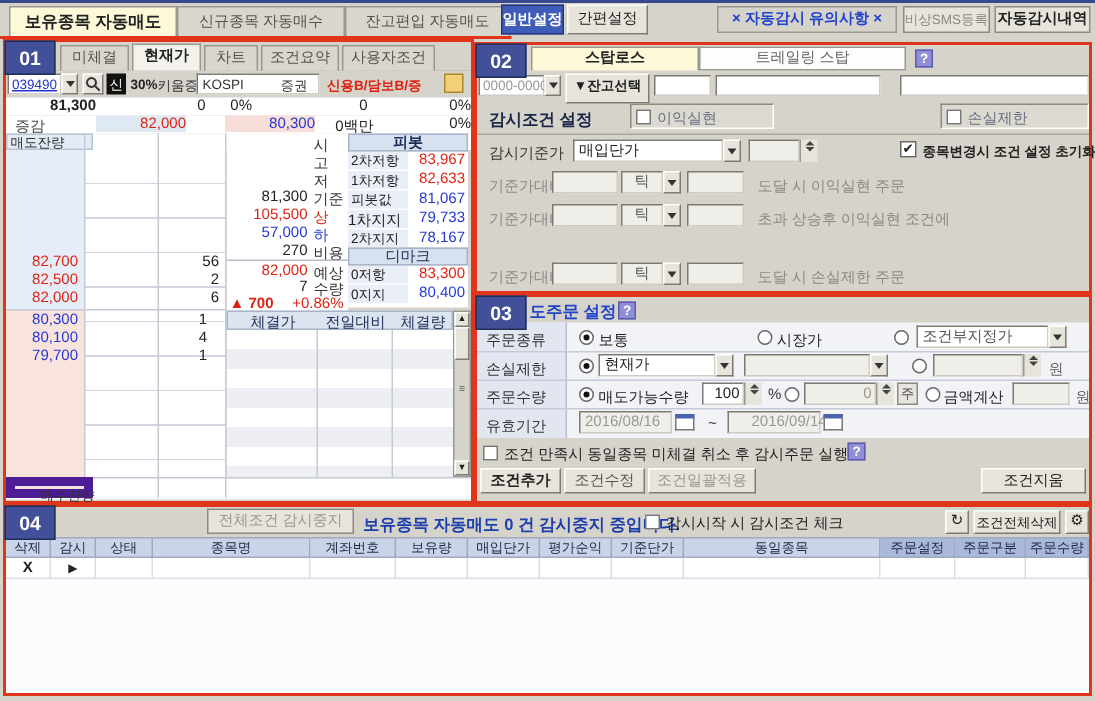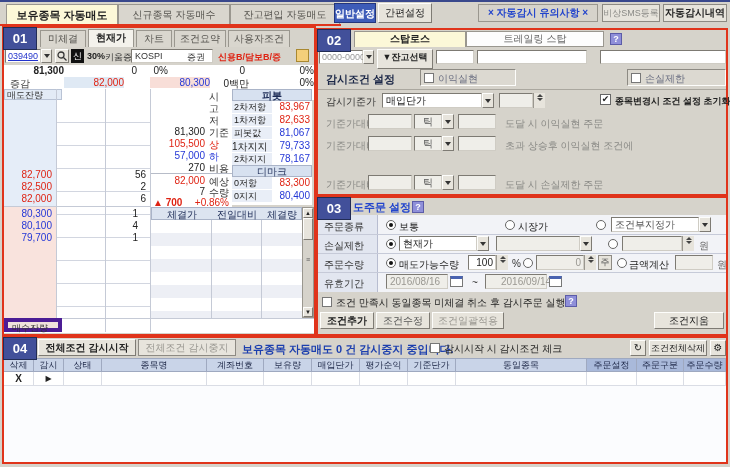--- a/index.html
+++ b/index.html
@@ -182,21 +182,21 @@
   <div class="a gridline" style="left:211px;top:220px;width:1px;height:98px;z-index:5"></div>
   <div class="a gridline" style="left:261px;top:220px;width:1px;height:98px;z-index:5"></div>
   <div class="a" style="left:302px;top:207px;width:12px;height:111px;background:#d6d3cb;border:1px solid #9a978f;box-sizing:border-box;z-index:5">
     <span class="a btn ct" style="left:0;top:0;width:10px;height:10px;font-size:6px;line-height:9px">▲</span>
     <span class="a btn" style="left:0;top:10px;width:10px;height:22px"></span>
     <span class="a ct" style="left:0;top:48px;width:10px;font-size:7px;color:#555">≡</span>
     <span class="a btn ct" style="left:0;top:99px;width:10px;height:10px;font-size:6px;line-height:9px">▼</span>
   </div>
 
   <div class="a" style="left:4px;top:318px;width:310px;height:14px;background:#fff;border-top:1px solid #c5cad6;z-index:4"></div>
-  <div class="a" style="left:4px;top:318px;width:58px;height:14px;background:#efe2dc;border:4px solid #4c1d95;box-sizing:border-box;font-size:9px;line-height:12px;padding-left:4px;z-index:5;color:#333">매수잔량</div>
+  <div class="a" style="left:4px;top:318px;width:58px;height:14px;background:#efe2dc;border:6px solid #4c1d95;box-sizing:border-box;font-size:9px;line-height:12px;padding-left:17px;z-index:5;color:#333">매수잔량</div>
 
   <div class="a redbox" style="left:316px;top:28px;width:412px;height:168px"></div>
   <div class="a badge" style="left:317px;top:29px">02</div>
 
   <div class="a tab sel ct" style="left:354px;top:31px;width:112px;height:16px;line-height:14px;z-index:5">스탑로스</div>
   <div class="a ct" style="left:466px;top:31px;width:138px;height:16px;line-height:14px;background:#fdfdfd;border:1px solid #9a978f;color:#666;box-sizing:border-box;z-index:5">트레일링 스탑</div>
   <div class="a help" style="left:610px;top:33px;z-index:5">?</div>
 
   <div class="a input" style="left:319px;top:50px;width:44px;height:14px;z-index:5;color:#999;font-size:9px;line-height:12px;padding-left:2px">0000-0000</div>
   <div class="a arrbtn" style="left:363px;top:50px;width:11px;height:14px;z-index:5">
@@ -330,21 +330,20 @@
   <div class="a" style="left:336px;top:296px;color:#222;z-index:5">조건 만족시 동일종목 미체결 취소 후 감시주문 실행</div>
   <div class="a help" style="left:565px;top:295px;z-index:5">?</div>
   <div class="a btn ct bold" style="left:320px;top:312px;width:54px;height:17px;line-height:15px;z-index:5">조건추가</div>
   <div class="a btn ct" style="left:376px;top:312px;width:54px;height:17px;line-height:15px;color:#555;z-index:5">조건수정</div>
   <div class="a btn ct" style="left:432px;top:312px;width:72px;height:17px;line-height:15px;color:#9a9892;z-index:5">조건일괄적용</div>
   <div class="a btn ct" style="left:654px;top:312px;width:70px;height:17px;line-height:15px;z-index:5">조건지움</div>
 
   <div class="a redbox" style="left:2px;top:336px;width:726px;height:128px"></div>
   <div class="a badge" style="left:3px;top:337px">04</div>
 
-  <div class="a btn ct bold" style="left:38px;top:339px;width:98px;height:17px;line-height:15px;z-index:5">전체조건 감시시작</div>
   <div class="a btn2 ct" style="left:138px;top:339px;width:98px;height:17px;line-height:15px;color:#9a9892;z-index:5">전체조건 감시중지</div>
   <div class="a bold" style="left:242px;top:342px;font-size:11px;color:#1c3fae;z-index:5">보유종목 자동매도 0 건 감시중지 중입니다.</div>
   <div class="a chk" style="left:430px;top:343px;z-index:5"></div>
   <div class="a" style="left:444px;top:342px;color:#222;z-index:5">감시시작 시 감시조건 체크</div>
   <div class="a btn ct" style="left:630px;top:340px;width:16px;height:16px;line-height:14px;z-index:5">↻</div>
   <div class="a btn ct" style="left:649px;top:340px;width:58px;height:16px;line-height:14px;font-size:9px;z-index:5">조건전체삭제</div>
   <div class="a btn ct" style="left:710px;top:340px;width:16px;height:16px;line-height:14px;z-index:5">⚙</div>
 
   <div class="a" style="left:4px;top:358px;height:14px;z-index:5">
     <span class="a th" style="left:0;width:30px;height:14px">삭제</span>

